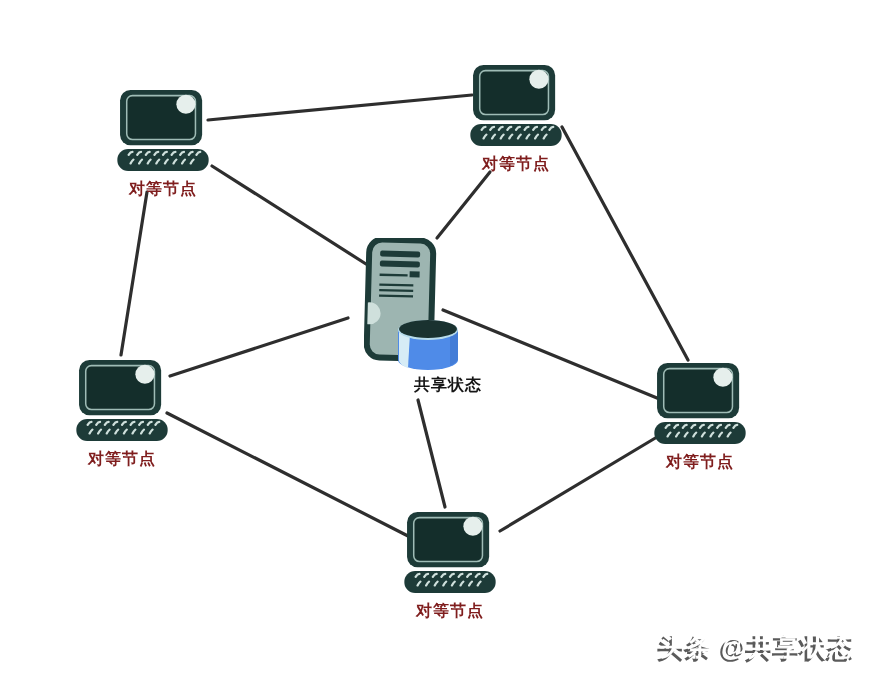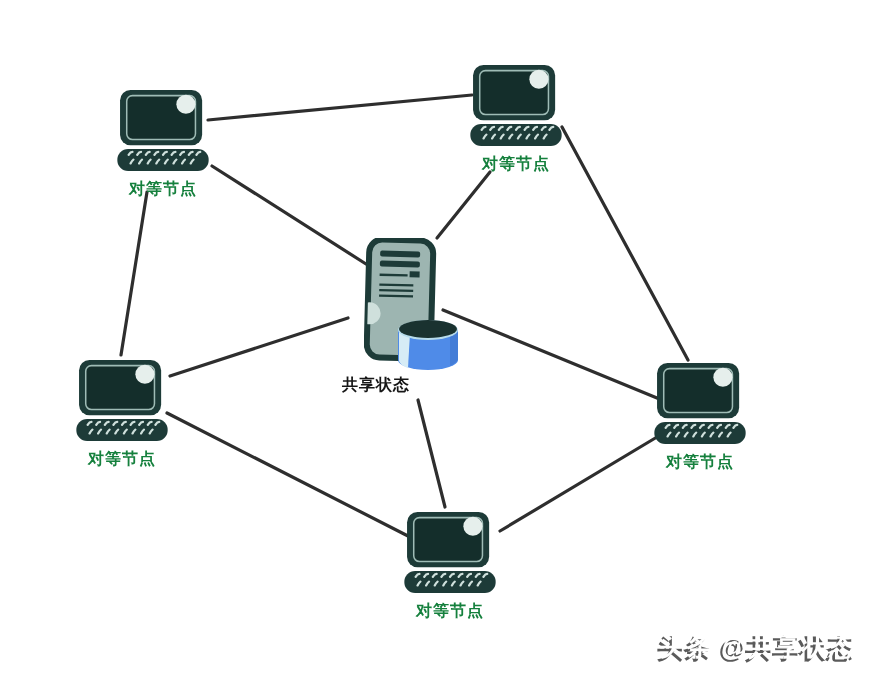--- a/index.html
+++ b/index.html
@@ -25,27 +25,27 @@
     position: absolute;
     width: 150px;
     text-align: center;
   }
   .node .label {
     display: block;
     margin-top: 3px;
     font-size: 16px;
     font-weight: bold;
     letter-spacing: 1px;
-    color: #15803d;
+    color: #7f1d1d;
   }
   .server-wrap { position: absolute; }
   .server-label {
     position: absolute;
     width: 140px;
-    text-align: left;
+    text-align: right;
     font-size: 16px;
     font-weight: bold;
     letter-spacing: 1px;
     color: #161616;
   }
   .watermark {
     position: absolute;
     right: 17px;
     bottom: 13px;
     font-size: 26px;

